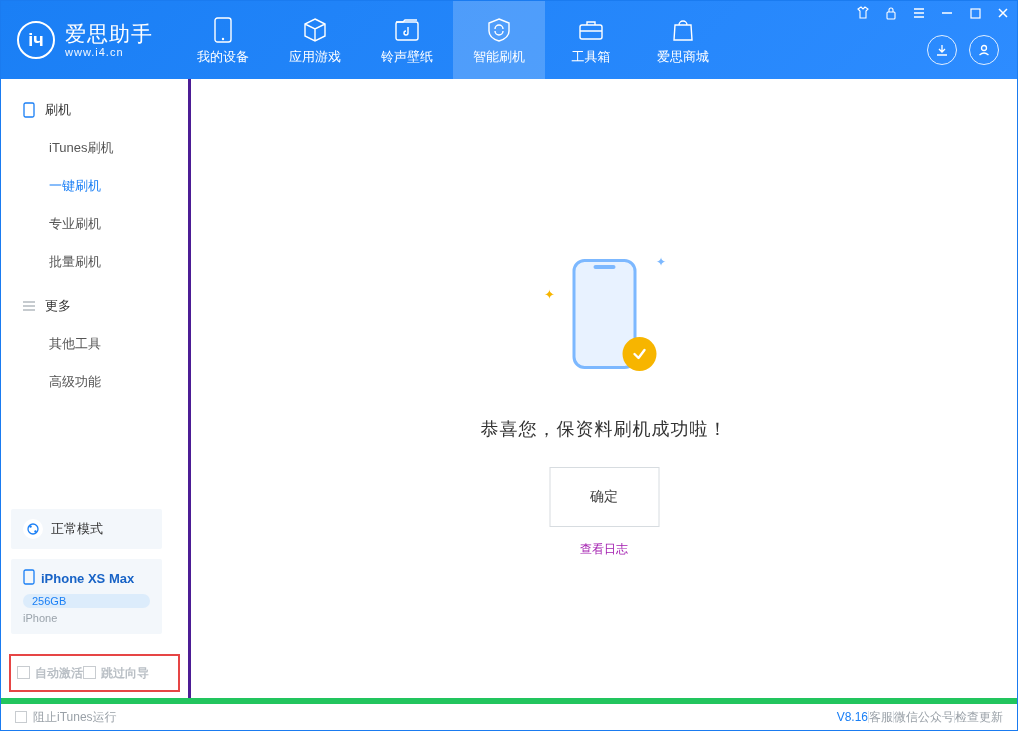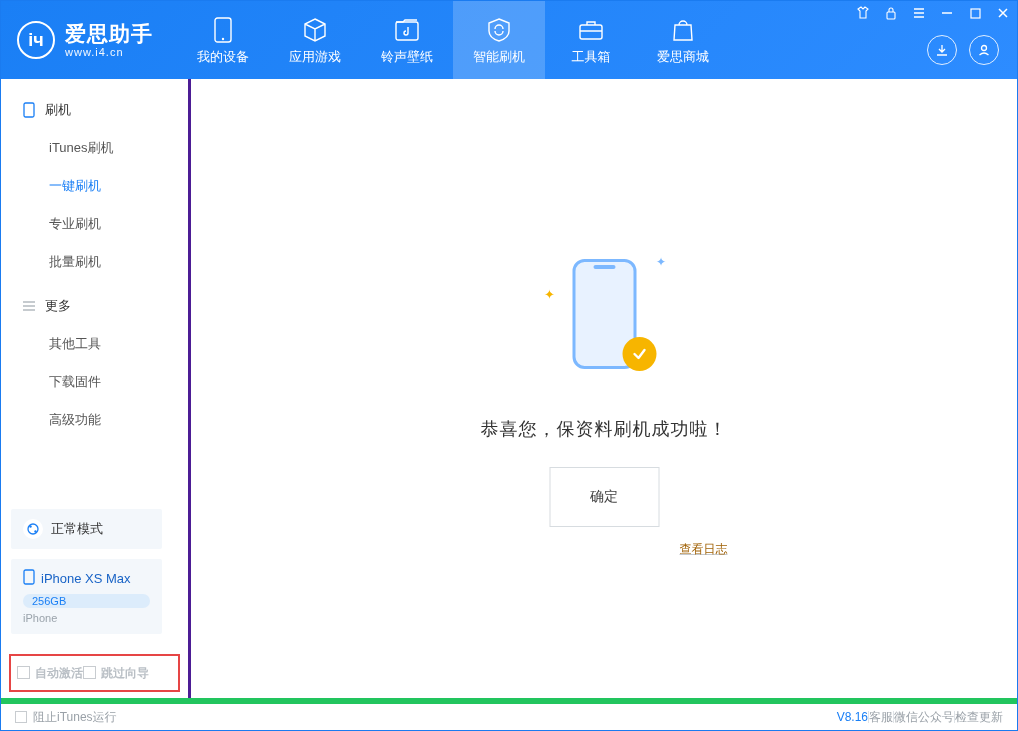--- a/index.html
+++ b/index.html
@@ -3,21 +3,21 @@
 <meta charset="utf-8">
 <style>
 * { margin:0; padding:0; box-sizing:border-box; font-family:"Microsoft YaHei","PingFang SC",sans-serif; }
 body { background:#fff; width:1018px; height:731px; overflow:hidden; border:1px solid #1a7bf0; position:relative; }
 
 
 .header { height:78px; background:linear-gradient(135deg,#1a7ff5 0%,#2d8cff 100%); display:flex; align-items:stretch; color:#fff; position:relative; }
 .logo-block { display:flex; align-items:center; padding:0 14px 0 16px; }
 .logo-circle { width:38px; height:38px; border:2.5px solid #fff; border-radius:50%; display:flex; align-items:center; justify-content:center; font-weight:bold; font-size:18px; margin-right:10px; }
 .logo-text { line-height:1.15; }
-.logo-title { font-size:21px; font-weight:700; letter-spacing:1px; }
+.logo-title { font-size:21px; font-weight:400; letter-spacing:1px; }
 .logo-sub { font-size:11px; opacity:.95; letter-spacing:1px; }
 
 .nav { display:flex; align-items:stretch; margin-left:10px; }
 .nav-item { width:92px; display:flex; flex-direction:column; align-items:center; justify-content:center; cursor:pointer; position:relative; }
 .nav-item.active { background:rgba(255,255,255,.2); }
 .nav-icon-wrap { height:30px; display:flex; align-items:center; justify-content:center; margin-bottom:3px; }
 .nav-label { font-size:13px; }
 
 .win-controls { position:absolute; right:6px; top:4px; display:flex; gap:12px; align-items:center; }
 .win-ctrl { width:16px; height:16px; display:flex; align-items:center; justify-content:center; color:#fff; cursor:pointer; font-size:14px; }
@@ -30,39 +30,39 @@
 .side-group { font-size:13px; color:#333; }
 .side-head { display:flex; align-items:center; padding:10px 20px; font-weight:500; color:#333; }
 .side-head-icn { width:16px; height:16px; margin-right:8px; display:inline-flex; align-items:center; justify-content:center; }
 .side-item { padding:10px 20px 10px 48px; cursor:pointer; color:#555; font-size:13px; }
 .side-item.active { color:#1a7ff5; }
 
 .side-bottom { position:absolute; left:10px; right:26px; bottom:54px; }
 .mode-card,.device-card { background:#f3f7fb; border-radius:2px; padding:10px 12px; margin-bottom:10px; font-size:13px; color:#333; display:flex; flex-direction:column; }
 .mode-row{display:flex;align-items:center;gap:8px;}
 .mode-icn{width:20px;height:20px;border-radius:50%;background:#fff;display:inline-flex;align-items:center;justify-content:center;}
-.device-name { font-weight:400; color:#1863c6; display:flex; align-items:center; gap:6px;}
+.device-name { font-weight:700; color:#1863c6; display:flex; align-items:center; gap:6px;}
 .device-cap { display:inline-block; margin-top:6px; background:#dcecfb; color:#1a7ff5; font-size:11px; padding:1px 9px; border-radius:999px; }
 .device-type { font-size:11px; color:#9aa3ab; margin-top:4px; }
 
 .checks-row { position:absolute; left:8px; right:8px; bottom:6px; border:2px solid #e64545; padding:8px 6px; display:flex; font-size:12px; color:#b9bfc5;font-weight:bold; }
 .chk-box { width:13px; height:13px; border:1px solid #c8ccd0; display:inline-block; margin-right:5px; position:relative; top:2px; }
 
 
 .main { flex:1; position:relative; background:#fff; }
 .success-wrap { position:absolute; left:50%; top:170px; transform:translateX(-50%); text-align:center; }
 .phone-illus { width:120px; height:140px; margin:0 auto 28px; position:relative; }
 .phone-body { position:absolute; left:28px; top:10px; width:64px; height:110px; border:3px solid #7cb8ff; border-radius:12px; background:#e8f2ff; }
 .phone-notch { position:absolute; left:50%; top:3px; width:22px; height:4px; background:#7cb8ff; border-radius:3px; transform:translateX(-50%);}
 .phone-check { position:absolute; right:8px; bottom:18px; width:34px; height:34px; background:#f7b500; border-radius:50%; display:flex; align-items:center; justify-content:center; }
 .spark-a{position:absolute;left:0;top:38px;font-size:13px;color:#f7b500;}
 .spark-b{position:absolute;right:-2px;top:6px;font-size:12px;color:#7cb8ff;}
 .success-title { font-size:18px; color:#333; letter-spacing:1px; margin-bottom:26px; }
 .ok-btn { display:inline-block; border:1px solid #d7dce0; padding:20px 40px; font-size:14px; color:#444; cursor:pointer; background:#fff; margin-bottom:14px; }
-.log-link { display:block; font-size:12px; color:#a16207; cursor:pointer; text-decoration:underline; text-decoration-color:#c3c9cf;text-align:right;}
+.log-link { display:block; font-size:12px; color:#a21caf; cursor:pointer; text-decoration-color:#c3c9cf;}
 
 
 .footer { height:32px; border-top:6px solid #22c55e; display:flex; align-items:center; font-size:12px; color:#9aa1a8; padding:0 14px; }
 .footer .left { display:flex; align-items:center; }
 .foot-chk { width:12px; height:12px; border:1px solid #c8ccd0; margin-right:6px; }
 .footer .right { margin-left:auto; display:flex; align-items:center; gap:0; }
 .foot-div { width:1px; height:12px; background:#dfe3e7; }
 .version{color:#1a7ff5;}
 </style>
 </head>
@@ -200,21 +200,20 @@
 
       <div class="side-head" style="margin-top:6px">
         <span class="side-head-icn">
             <svg width="14" height="12" viewBox="0 0 14 12">
               <path d="M1 2 H13 M1 6 H13 M1 10 H13" stroke="#b4bac0" stroke-width="1.5"></path>
             </svg>
           </span>
         <span>更多</span>
       </div>
       <div class="side-item">其他工具</div>
-      <div class="side-item">下载固件</div>
       <div class="side-item">高级功能</div>
     </div>
 
     <div class="side-bottom">
       <div class="mode-card">
         <div class="mode-row">
           <span class="mode-icn">
               <svg width="14" height="14" viewBox="0 0 14 14">
                 <circle cx="7" cy="7" r="5" fill="none" stroke="#1a7ff5" stroke-width="1.3"></circle>
                 <circle cx="4.5" cy="4.5" r="1.2" fill="#1a7ff5"></circle>

